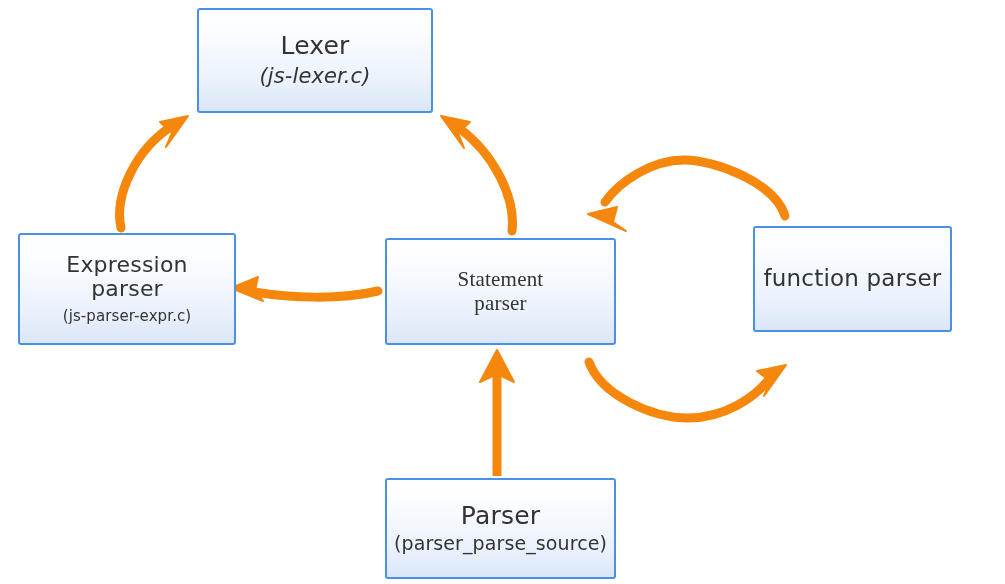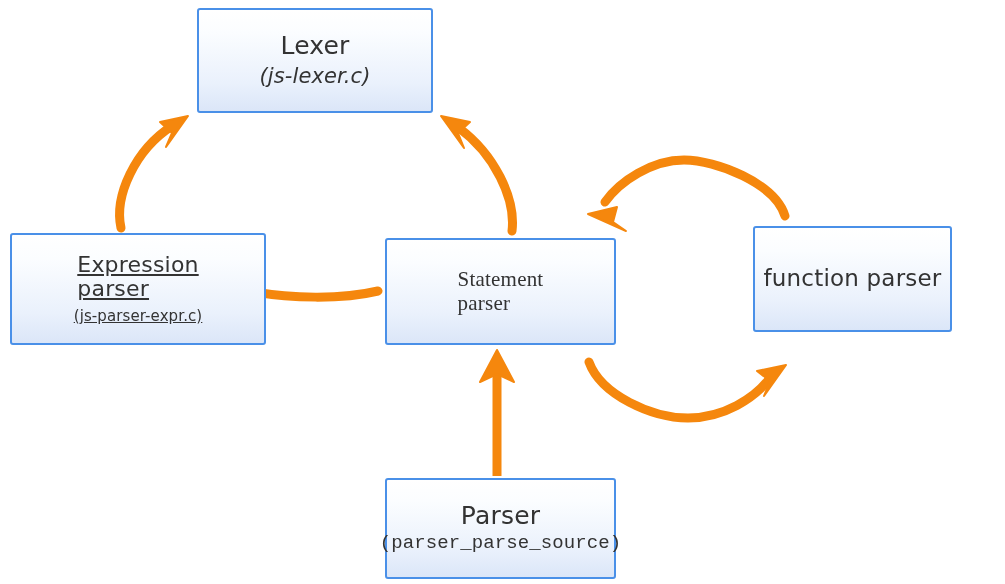--- a/index.html
+++ b/index.html
@@ -33,20 +33,21 @@
   .node {
     position: absolute;
     box-sizing: border-box;
     border: 2px solid #4a90e8;
     border-radius: 3px;
     background: linear-gradient(to bottom, #ffffff 0%, #fbfdff 22%, #eaf1fc 72%, #dbe6f8 100%);
     display: flex;
     flex-direction: column;
     align-items: center;
     justify-content: center;
+    text-align: center;
     color: #333333;
     z-index: 2;
     box-shadow: 0 0 0 0 rgba(0,0,0,0);
   }
   .node .title {
     display: block;
     white-space: pre-line;
     line-height: 1.12;
     letter-spacing: 0.2px;
   }
@@ -57,42 +58,42 @@
   }
 
   
   #node-lexer {
     left: 197px; top: 8px; width: 236px; height: 105px;
   }
   #node-lexer .title { font-size: 25px; }
   #node-lexer .sub   { font-size: 21px; margin-top: 4px; font-style: italic; }
 
   #node-expression {
-    left: 10px; top: 233px; width: 256px; height: 112px; text-decoration: underline;
+    left: 18px; top: 233px; width: 218px; height: 112px;
   }
   #node-expression .title { font-size: 22px; }
   #node-expression .sub   { font-size: 15px; margin-top: 6px; }
 
   #node-statement {
     left: 385px; top: 238px; width: 231px; height: 107px; font-family: Liberation Serif, serif;
   }
   #node-statement .title { font-size: 21px; }
   #node-statement .sub   { font-size: 19px; margin-top: 2px; }
 
   #node-function {
     left: 753px; top: 226px; width: 199px; height: 106px;
   }
   #node-function .title { font-size: 23px; }
   #node-function .sub   { font-size: 19px; margin-top: 2px; }
 
   #node-parser {
     left: 385px; top: 478px; width: 231px; height: 101px;
   }
   #node-parser .title { font-size: 25px; }
-  #node-parser .sub   { font-size: 19px; margin-top: 3px; font-family: Liberation Mono, monospace; }
+  #node-parser .sub   { font-size: 19px; margin-top: 3px; }
 </style>
 </head>
 <body>
 
 <div id="canvas">
 
   <svg class="arrow-layer" viewBox="0 0 1005 584" xmlns="http://www.w3.org/2000/svg">
 
     <g>
       <path d="M 121 228 C 114 196 135 150 172 126" fill="none" stroke="#f5870d" stroke-width="9" stroke-linecap="round"></path>

